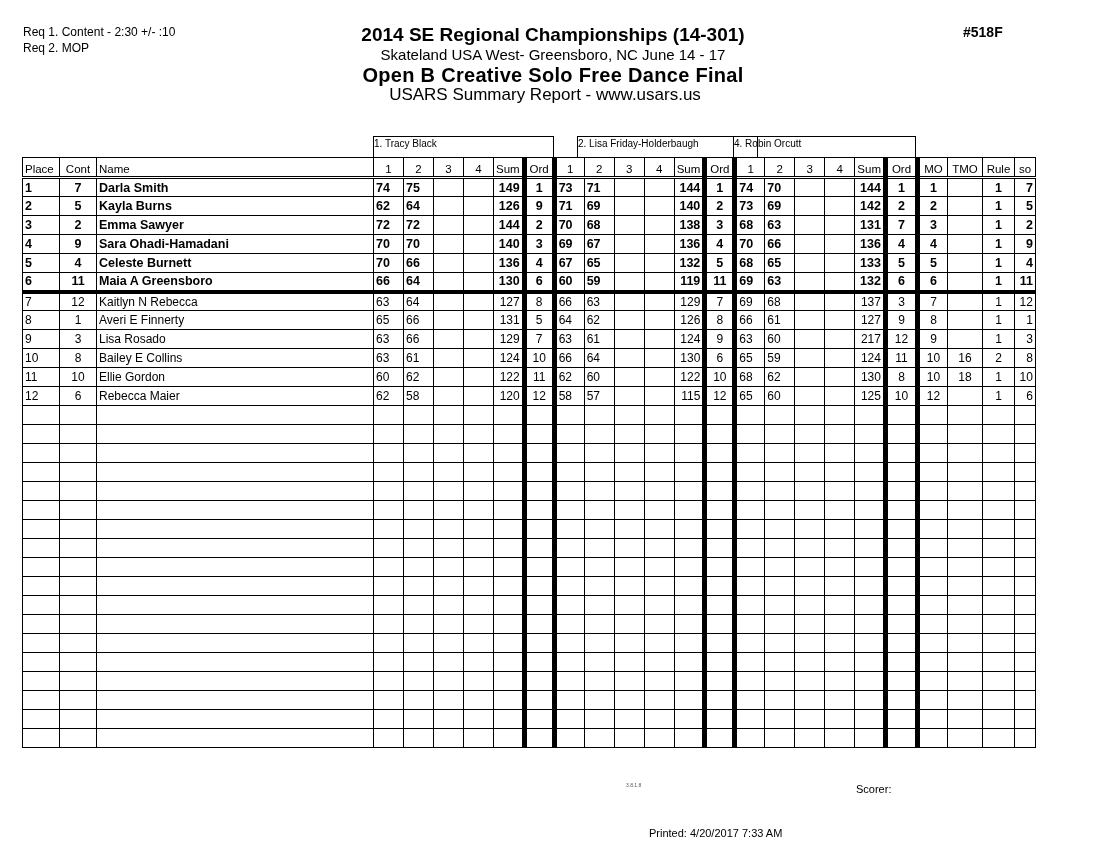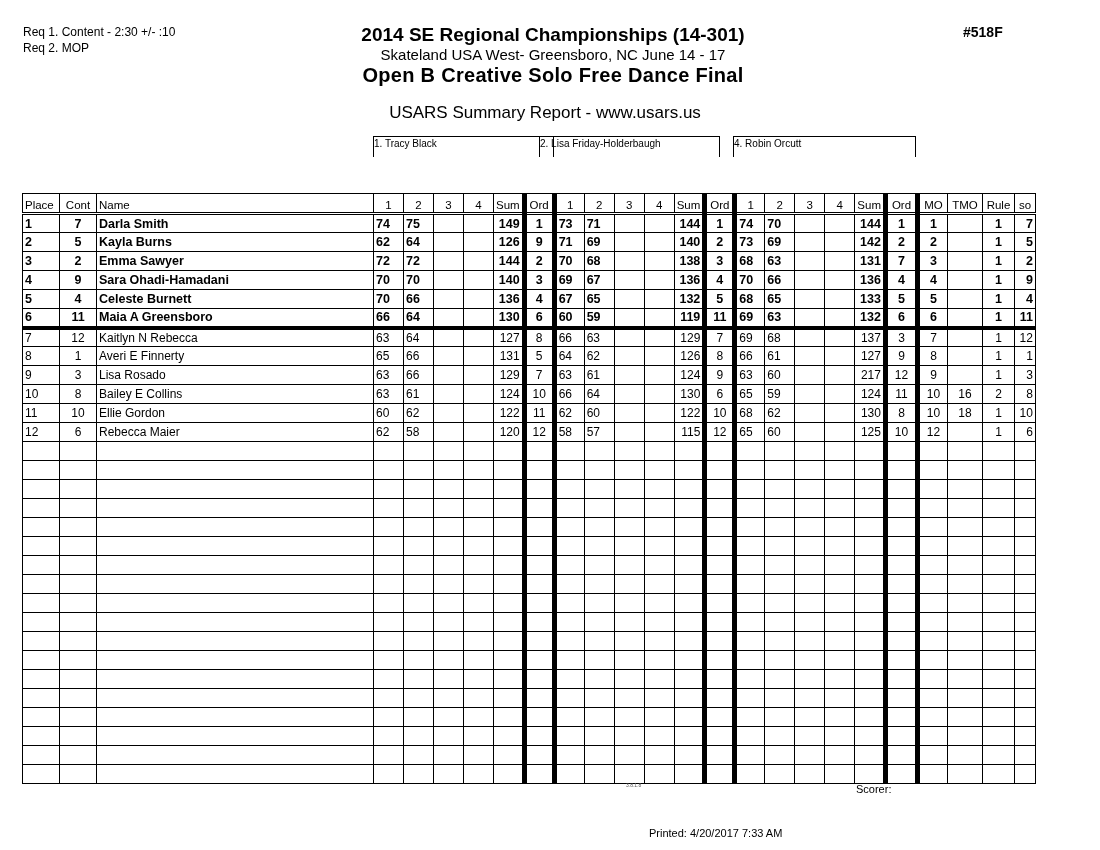--- a/index.html
+++ b/index.html
@@ -1,24 +1,24 @@
 <!DOCTYPE html>
 <html><head>
 <meta charset="utf-8">
 <style>
   html, body { margin:0; padding:0; background:#fff; }
   body { width:1100px; height:850px; position:relative; font-family:"Liberation Sans", sans-serif; color:#000; overflow:hidden; }
   .req { position:absolute; left:23px; font-size:12px; line-height:14px; }
   .title1 { position:absolute; left:0; width:1106px; text-align:center; top:24px; font-size:19px; font-weight:bold; }
   .title2 { position:absolute; left:0; width:1106px; text-align:center; top:46px; font-size:15px; }
   .title3 { position:absolute; left:0; width:1106px; text-align:center; top:64px; font-size:20px; font-weight:bold; letter-spacing:0.3px; }
-  .title4 { position:absolute; left:0; width:1090px; text-align:center; top:103px; font-size:17px; }
+  .title4 { position:absolute; left:0; width:1090px; text-align:center; top:85px; font-size:17px; }
   .code { position:absolute; left:963px; top:24px; font-size:14px; font-weight:bold; }
   .judge-box { position:absolute; top:136px; height:21px; border:1px solid #000; border-bottom:none; font-size:10px; padding-left:0; line-height:14px; box-sizing:border-box; }
-  table.grid { position:absolute; left:22px; top:157px; border-collapse:collapse; table-layout:fixed;margin-top:36px; }
+  table.grid { position:absolute; left:22px; top:157px; border-collapse:collapse; table-layout:fixed; }
   table.grid td, table.grid th { border:1px solid #000; padding:0 2px; height:19px; font-size:12px; font-weight:normal; white-space:nowrap; overflow:hidden; box-sizing:border-box; }
   table.grid th { height:20px; font-size:11.5px; vertical-align:bottom; padding-bottom:1px; }
   table.grid tr.hdr th { border-bottom:3px double #000; }
   td.c, th.c { text-align:center; }
   td.r { text-align:right; }
   td.l, th.l { text-align:left; }
   .thickL { border-left:5px solid #000 !important; }
   tr.bold td { font-weight:bold; font-size:12.5px; }
   td.ord { font-weight:bold; text-align:center; font-size:12.5px; }
   tr.cut td { border-bottom:4px solid #000; }
@@ -32,21 +32,21 @@
 <div class="req" style="top:25px">Req  1.  Content - 2:30 +/- :10</div>
 <div class="req" style="top:41px">Req  2.  MOP</div>
 
 <div class="title1">2014 SE Regional Championships (14-301)</div>
 <div class="title2">Skateland USA West- Greensboro, NC  June 14 - 17</div>
 <div class="title3">Open B Creative Solo Free Dance Final</div>
 <div class="title4">USARS Summary Report - www.usars.us</div>
 <div class="code">#518F</div>
 
 <div class="judge-box" style="left:373px;width:181px;">1.  Tracy Black</div>
-<div class="judge-box" style="left:539px;width:181px;">2.  Lisa Friday-Holderbaugh</div>
+<div class="judge-box" style="left:577px;width:181px;">2.  Lisa Friday-Holderbaugh</div>
 <div class="judge-box" style="left:733px;width:183px;">4.  Robin Orcutt</div>
 
 <table class="grid">
   <colgroup>
     <col style="width:37px">
       <col style="width:37px">
       <col style="width:277px">
     <col style="width:30px">
       <col style="width:30px">
       <col style="width:30px">

